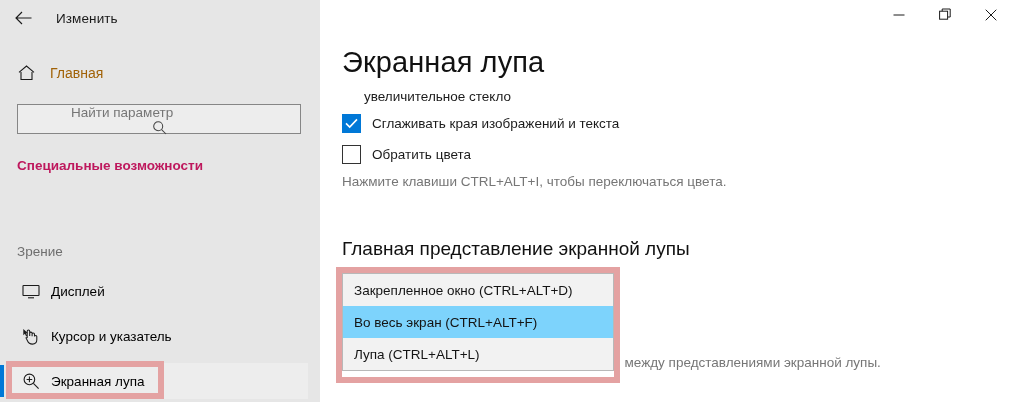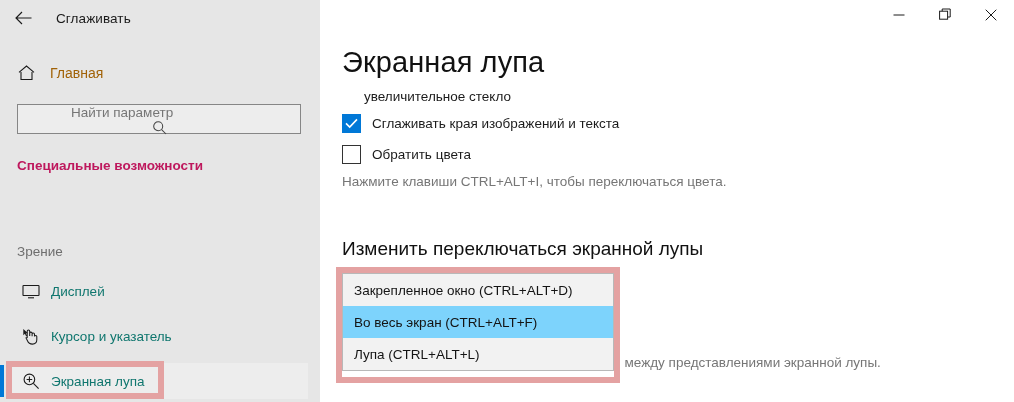--- a/index.html
+++ b/index.html
@@ -98,21 +98,21 @@
     left: 8px;
     width: 300px; height: 36px;
     display: flex; align-items: center;
     padding-left: 10px;
   }
   .nav-item .ico {
     width: 26px; height: 20px;
     display: flex; align-items: center; justify-content: center;
   }
   .nav-item .lbl {
-    font-size: 13.5px; color: #0f766e;
+    font-size: 13.5px; color: #000000;
     margin-left: 7px;
   }
   .nav-item.display   { top: 273px; }
   .nav-item.cursor    { top: 318px; }
   .nav-item.magnifier { top: 363px; }
 
   .nav-item.selected {
     background: #ededed;
   }
   .sel-bar {
@@ -254,21 +254,21 @@
   <div class="sidebar">
 
     <div class="titlebar-left">
       <div class="back-btn">
         <span>
           <svg width="17" height="14" viewBox="0 0 17 14" aria-hidden="true">
             <path d="M7 1 L1 7 L7 13 M1 7 L16.5 7" fill="none" stroke="#1a1a1a" stroke-width="1.15"></path>
           </svg>
         </span>
       </div>
-      <div class="app-title">Сглаживать</div>
+      <div class="app-title">Изменить</div>
     </div>
 
     <div class="home-row">
       <span class="ico">
         <svg width="17" height="16" viewBox="0 0 17 16" aria-hidden="true">
           <path d="M1 7.3 L8.5 1 L16 7.3" fill="none" stroke="#1a1a1a" stroke-width="1.1"></path>
           <path d="M3 7 L3 14.5 L14 14.5 L14 7" fill="none" stroke="#1a1a1a" stroke-width="1.1"></path>
         </svg>
       </span>
       <span class="lbl">Главная</span>
@@ -362,21 +362,21 @@
       <span class="cbox checked">
         <svg width="13" height="11" viewBox="0 0 13 11" aria-hidden="true">
           <path d="M1 5.4 L4.7 9 L12 1.4" fill="none" stroke="#ffffff" stroke-width="1.6"></path>
         </svg>
       </span>
       <span class="lbl">Сглаживать края изображений и текста</span>
     </div>
 
     <div class="hint">Нажмите клавиши CTRL+ALT+I, чтобы переключаться цвета.</div>
 
-    <div class="section-title">Изменить переключаться экранной лупы</div>
+    <div class="section-title">Главная представление экранной лупы</div>
 
     <div class="bottom-text">ажимайте клавишу М, чтобы переключаться между представлениями экранной лупы.</div>
 
     <div class="dropdown">
       <div class="dd-item">Закрепленное окно (CTRL+ALT+D)</div>
       <div class="dd-item selected">Во весь экран (CTRL+ALT+F)</div>
       <div class="dd-item">Лупа (CTRL+ALT+L)</div>
     </div>
 
     <div class="anno-dd"></div>

